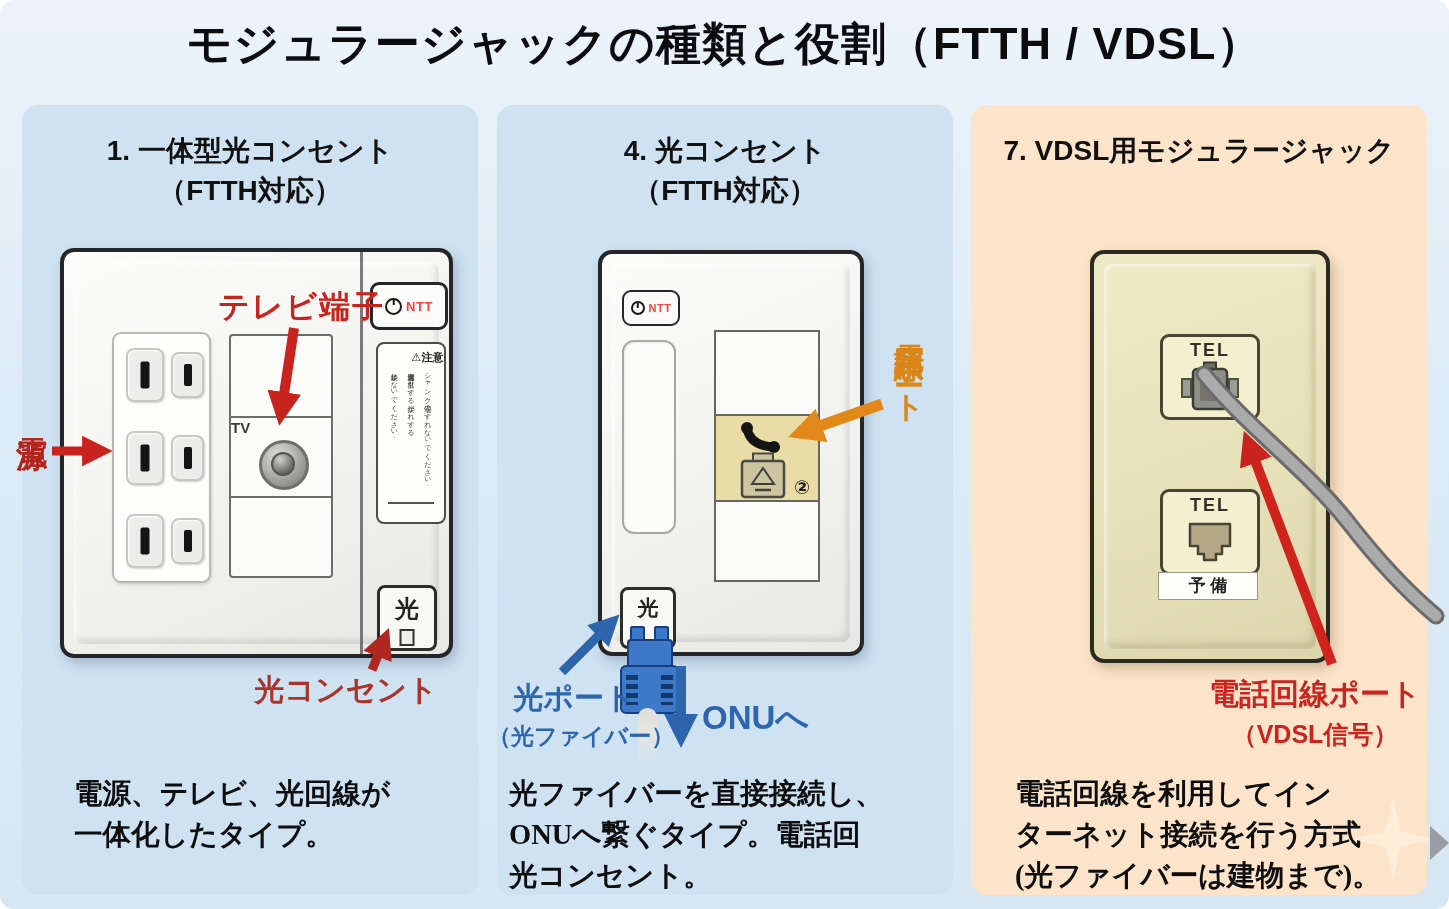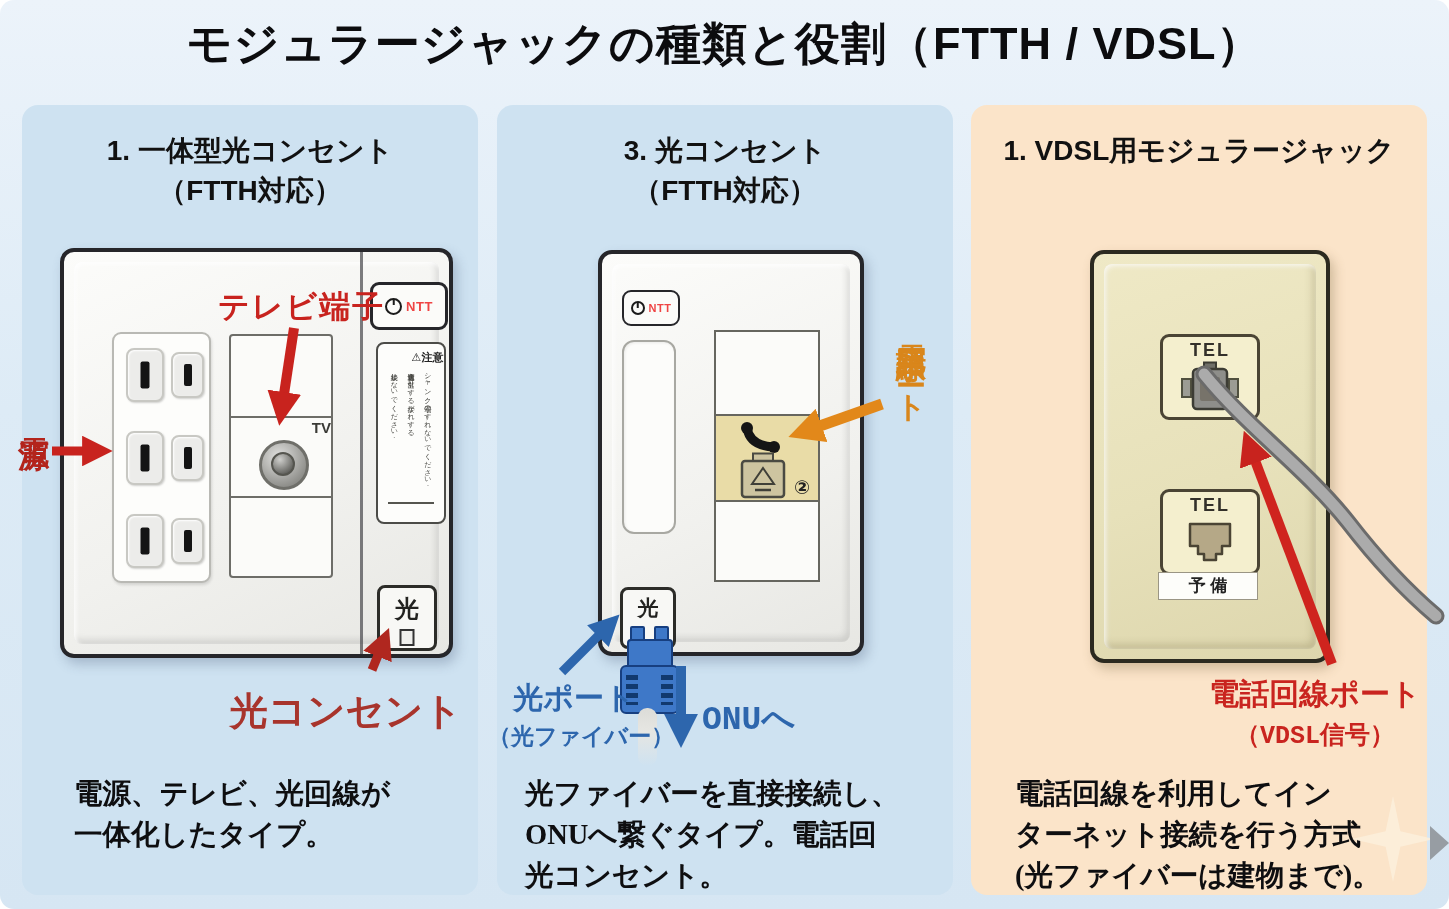--- a/index.html
+++ b/index.html
@@ -12,21 +12,21 @@
     font-size:45px;font-weight:800;letter-spacing:1px;color:#0c0c0e;}
   
   .panel{position:absolute;top:105px;width:456px;height:790px;border-radius:16px;}
   .panel.blue{background:#cee2f1;}
   .panel.peach{background:#fbe4c9;}
   #panel1{left:22px}#panel2{left:497px}#panel3{left:971px}
   .panel-heading{margin:0;padding-top:26px;text-align:center;font-size:28px;
     font-weight:800;line-height:1.42;color:#111;}
   .desc{position:absolute;top:668px;font-size:28.5px;font-weight:700;line-height:1.44;color:#0e0e10;}
   .desc span{display:block;font-family:Liberation Serif, serif;}
-  #panel1 .desc{left:52px}#panel2 .desc{left:28px}#panel3 .desc{left:44px}
+  #panel1 .desc{left:52px}#panel2 .desc{left:12px}#panel3 .desc{left:44px}
   
   .fig{position:absolute;inset:0;pointer-events:none;}
   .fig *{position:absolute;}
   
   .plate{border:4px solid #26262a;border-radius:14px;
     background:linear-gradient(155deg,#fcfcfa 0%,#f1f1ee 60%,#e7e7e3 100%);
     box-shadow:4px 6px 12px rgba(60,80,110,.28);}
   .plate-face{inset:10px;border-radius:8px;
     box-shadow:inset 2px 2px 4px rgba(255,255,255,.95),inset -3px -4px 7px rgba(0,0,0,.12);}
   
@@ -34,21 +34,21 @@
   .outlet-module{left:48px;top:80px;width:95px;height:247px;background:#fdfdfb;
     border:2px solid #b9b9b4;border-radius:9px;box-shadow:1px 2px 3px rgba(0,0,0,.12);}
   .slot{background:#ececea;border:2px solid #c8c8c3;border-radius:8px;
     box-shadow:inset 1px 1px 2px #fff,1px 1px 2px rgba(0,0,0,.18);}
   .slot-hole{left:50%;top:50%;transform:translate(-50%,-50%);background:#141414;border-radius:2px;}
   .slot.a{width:34px;height:50px}.slot.a .slot-hole{width:9px;height:27px}
   .slot.b{width:29px;height:42px}.slot.b .slot-hole{width:8px;height:22px}
   .tv-module{left:165px;top:82px;width:100px;height:240px;background:#fbfbf9;
     border:2.5px solid #6d6d68;border-radius:4px;}
   .tv-div{left:-1px;right:-1px;height:0;border-top:2.5px solid #6d6d68;}
-  .tv-text{left:0;right:0;top:83px;text-align:right;font-size:15px;font-weight:700;color:#3a3a36;}
+  .tv-text{left:0;right:0;top:83px;text-align:left;font-size:15px;font-weight:700;color:#3a3a36;}
   .coax-outer{left:28px;top:104px;width:44px;height:44px;border-radius:50%;
     background:radial-gradient(circle at 38% 32%,#e2e2e0,#8d8d89 75%);border:3px solid #6f6f6a;}
   .coax-inner{left:9px;top:9px;width:20px;height:20px;border-radius:50%;
     background:radial-gradient(circle at 35% 28%,#cfcfcc,#5d5d59 80%);border:2px solid #55554f;}
   .strip-line{left:296px;top:0;bottom:0;width:3px;background:#46464a;opacity:.7;}
   .ntt-box{border:3px solid #26262a;border-radius:9px;background:#fbfbf9;
     display:flex;align-items:center;justify-content:center;gap:4px;}
   #plate1 .ntt-box{left:306px;top:30px;width:72px;height:42px;}
   .ntt-circle{position:static;width:13px;height:13px;border:2.5px solid #1b1b1b;border-radius:50%;flex:none;position:relative;}
   .ntt-circle i{position:absolute;left:50%;top:0;width:2.5px;height:5px;background:#1b1b1b;transform:translateX(-50%);}
@@ -59,26 +59,26 @@
   .caution-body{left:7px;top:24px;height:122px;writing-mode:vertical-rl;text-orientation:upright;
     font-size:7px;line-height:2.4;color:#454540;}
   .caution-body span{position:static;display:block;}
   .caution-rule{left:10px;right:10px;bottom:18px;height:0;border-top:2px solid #55554f;}
   .hikari-box{border:3px solid #2c2c28;border-radius:8px;background:#f8f8f5;text-align:center;}
   #plate1 .hikari-box{left:313px;top:333px;width:54px;height:60px;}
   .hikari-text{position:static;display:block;margin-top:5px;font-size:24px;font-weight:800;color:#232320;}
   .hikari-sq{left:50%;bottom:2px;width:11px;height:13px;transform:translateX(-50%);
     background:#efefec;border:2.5px solid #333;}
   
-  .lbl{font-weight:800;white-space:nowrap;font-family:Liberation Mono, monospace;}
+  .lbl{font-weight:800;white-space:nowrap;}
   .vtext{writing-mode:vertical-rl;text-orientation:upright;}
   .lbl-tv{left:218px;top:286px;font-size:31px;letter-spacing:2px;color:#c8231e;}
   .lbl-power{left:10px;top:412px;font-size:31px;color:#b3241c;letter-spacing:4px;}
   .lbl-hikari{left:228px;top:670px;width:236px;text-align:center;color:#a8342c;}
-  .lbl-hikari .l1{position:static;display:block;font-size:38px;margin-top:16px;}
+  .lbl-hikari .l1{position:static;display:block;font-size:30px;}
   .lbl-hikari .l2{position:static;display:block;font-size:24px;margin-top:3px;}
   
   #plate2{left:598px;top:250px;width:258px;height:398px;}
   #plate2 .ntt-box{left:20px;top:36px;width:54px;height:32px;border-width:2.5px;}
   #plate2 .ntt-circle{width:10px;height:10px;border-width:2px;}
   #plate2 .ntt-text{font-size:11px;}
   .blank-slot{left:20px;top:86px;width:50px;height:190px;border:2px solid #a8a8a2;border-radius:12px;
     background:#fcfcfa;box-shadow:inset 1px 1px 3px rgba(0,0,0,.07);}
   .p2-module{left:112px;top:76px;width:102px;height:248px;background:#fbfbf9;border:2.5px solid #66665f;}
   .p2-sec-tan{left:0;right:0;top:82px;height:84px;background:#e9dca7;
@@ -140,33 +140,33 @@
       <span>（FTTH対応）</span>
     </div>
     <div class="desc">
       <span>電源、テレビ、光回線が</span>
       <span>一体化したタイプ。</span>
     </div>
   </div>
 
   <div class="panel blue" id="panel2">
     <div class="panel-heading">
-      <span>3. 光コンセント</span><br>
+      <span>4. 光コンセント</span><br>
       <span>（FTTH対応）</span>
     </div>
     <div class="desc">
       <span>光ファイバーを直接接続し、</span>
       <span>ONUへ繋ぐタイプ。電話回</span>
       <span>光コンセント。</span>
     </div>
   </div>
 
   <div class="panel peach" id="panel3">
     <div class="panel-heading">
-      <span>1. VDSL用モジュラージャック</span><br>
+      <span>7. VDSL用モジュラージャック</span><br>
     </div>
     <div class="desc">
       <span>電話回線を利用してイン</span>
       <span>ターネット接続を行う方式</span>
       <span>(光ファイバーは建物まで)。</span>
     </div>
   </div>
 
   <div class="fig">
     <div class="plate" id="plate1">

